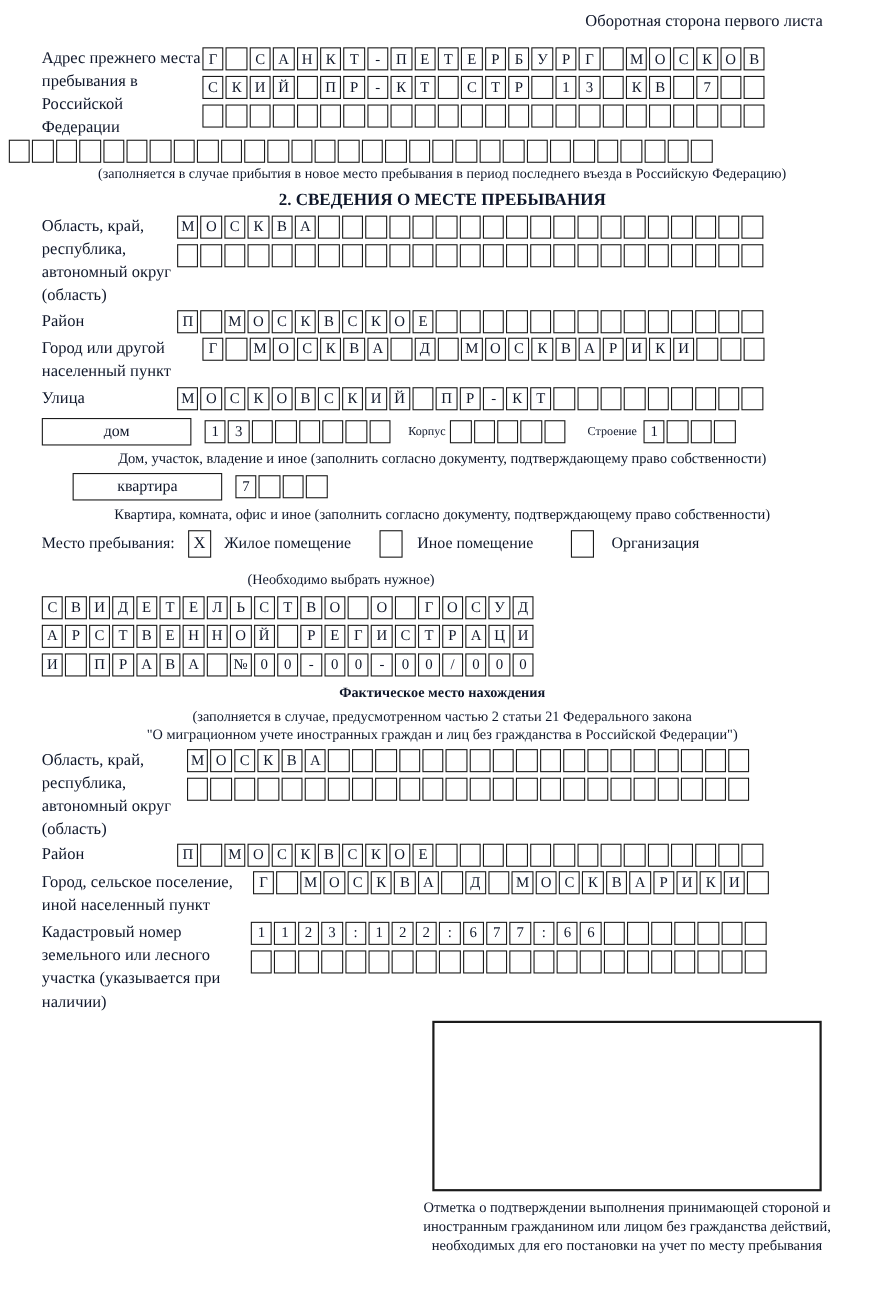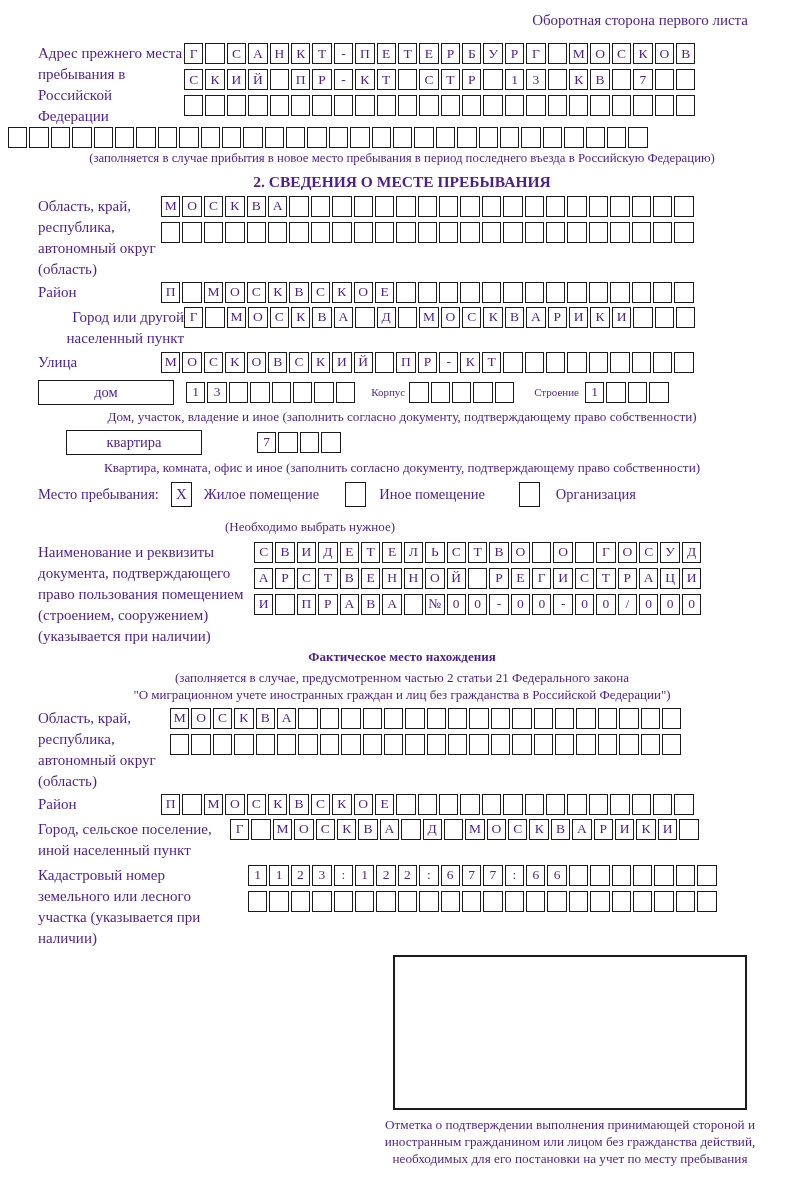--- a/index.html
+++ b/index.html
@@ -4,21 +4,21 @@
 <style>
   * { box-sizing: border-box; margin: 0; padding: 0; }
   html, body { background: #ffffff; }
   .page {
     position: relative;
     width: 800px; height: 1180px;
     margin: 0 auto;
     background: #ffffff;
     overflow: hidden;
     font-family: "Liberation Serif", "DejaVu Serif", serif;
-    color: #4c1d95;
+    color: #0f172a;
   }
   .content { padding: 12px 34px 0 38px; }
   .corner { text-align: right; font-size: 15px; padding-right: 18px; }
   .frow { display: flex; align-items: flex-start; }
   .flabel { font-size: 15px; line-height: 1.4; flex-shrink: 0; }
   .rows > .cellrow { margin-bottom: 5px; }
   .cellrow { display: flex; gap: 2px; }
   .cell {
     width: 19.4px; height: 21px;
     border: 1.6px solid #1b1b1b;
@@ -262,21 +262,21 @@
           <div class="cell"></div>
           <div class="cell"></div>
           <div class="cell"></div>
           <div class="cell"></div>
           <div class="cell"></div>
           <div class="cell"></div>
         </div>
     </div>
 
     <div class="frow" style="margin-top:4px;">
-      <div class="flabel" style="width:146px;text-align:right;">Город или другой населенный пункт</div>
+      <div class="flabel" style="width:146px;">Город или другой населенный пункт</div>
       <div class="cellrow">
           <div class="cell">Г</div>
           <div class="cell"></div>
           <div class="cell">М</div>
           <div class="cell">О</div>
           <div class="cell">С</div>
           <div class="cell">К</div>
           <div class="cell">В</div>
           <div class="cell">А</div>
           <div class="cell"></div>
@@ -352,21 +352,21 @@
       <div class="inlinelabel" style="margin-left:20px;margin-right:6px;">Строение</div>
       <div class="cellrow">
           <div class="cell">1</div>
           <div class="cell"></div>
           <div class="cell"></div>
           <div class="cell"></div>
         </div>
     </div>
     <div class="note" style="margin-top:3px;font-size:13.2px;">Дом, участок, владение и иное (заполнить согласно документу, подтверждающему право собственности)</div>
 
-    <div class="frow" style="margin-top:5px;align-items:center;margin-left:28px;gap:43px;">
+    <div class="frow" style="margin-top:5px;align-items:center;margin-left:28px;">
       <div class="widebox">квартира</div>
       <div class="cellrow" style="margin-left:12px;">
           <div class="cell">7</div>
           <div class="cell"></div>
           <div class="cell"></div>
           <div class="cell"></div>
         </div>
     </div>
     <div class="note" style="margin-top:4px;font-size:13.2px;">Квартира, комната, офис и иное (заполнить согласно документу, подтверждающему право собственности)</div>
 
@@ -375,21 +375,20 @@
       <span class="checkbox" style="margin-left:12px;">X</span>
       <span style="margin-left:12px;">Жилое помещение</span>
       <span class="checkbox" style="margin-left:26px;"></span>
       <span style="margin-left:13px;">Иное помещение</span>
       <span class="checkbox" style="margin-left:34px;"></span>
       <span style="margin-left:16px;">Организация</span>
     </div>
     <div class="note" style="margin-top:12px;margin-left:187px;width:fit-content;font-size:13px;">(Необходимо выбрать нужное)</div>
 
     <div class="frow" style="margin-top:6px;">
-      <div class="flabel" style="width:216px;">Наименование и реквизиты документа, подтверждающего право пользования помещением (строением, сооружением) (указывается при наличии)</div>
       <div class="rows">
         <div class="cellrow">
             <div class="cell">С</div>
             <div class="cell">В</div>
             <div class="cell">И</div>
             <div class="cell">Д</div>
             <div class="cell">Е</div>
             <div class="cell">Т</div>
             <div class="cell">Е</div>
             <div class="cell">Л</div>
@@ -570,21 +569,21 @@
           <div class="cell">В</div>
           <div class="cell">А</div>
           <div class="cell">Р</div>
           <div class="cell">И</div>
           <div class="cell">К</div>
           <div class="cell">И</div>
           <div class="cell"></div>
         </div>
     </div>
 
-    <div class="frow" style="margin-top:4px;gap:20px;">
+    <div class="frow" style="margin-top:4px;">
       <div class="flabel" style="width:190px;">Кадастровый номер земельного или лесного участка (указывается при наличии)</div>
       <div class="rows">
         <div class="cellrow">
             <div class="cell">1</div>
             <div class="cell">1</div>
             <div class="cell">2</div>
             <div class="cell">3</div>
             <div class="cell">:</div>
             <div class="cell">1</div>
             <div class="cell">2</div>

